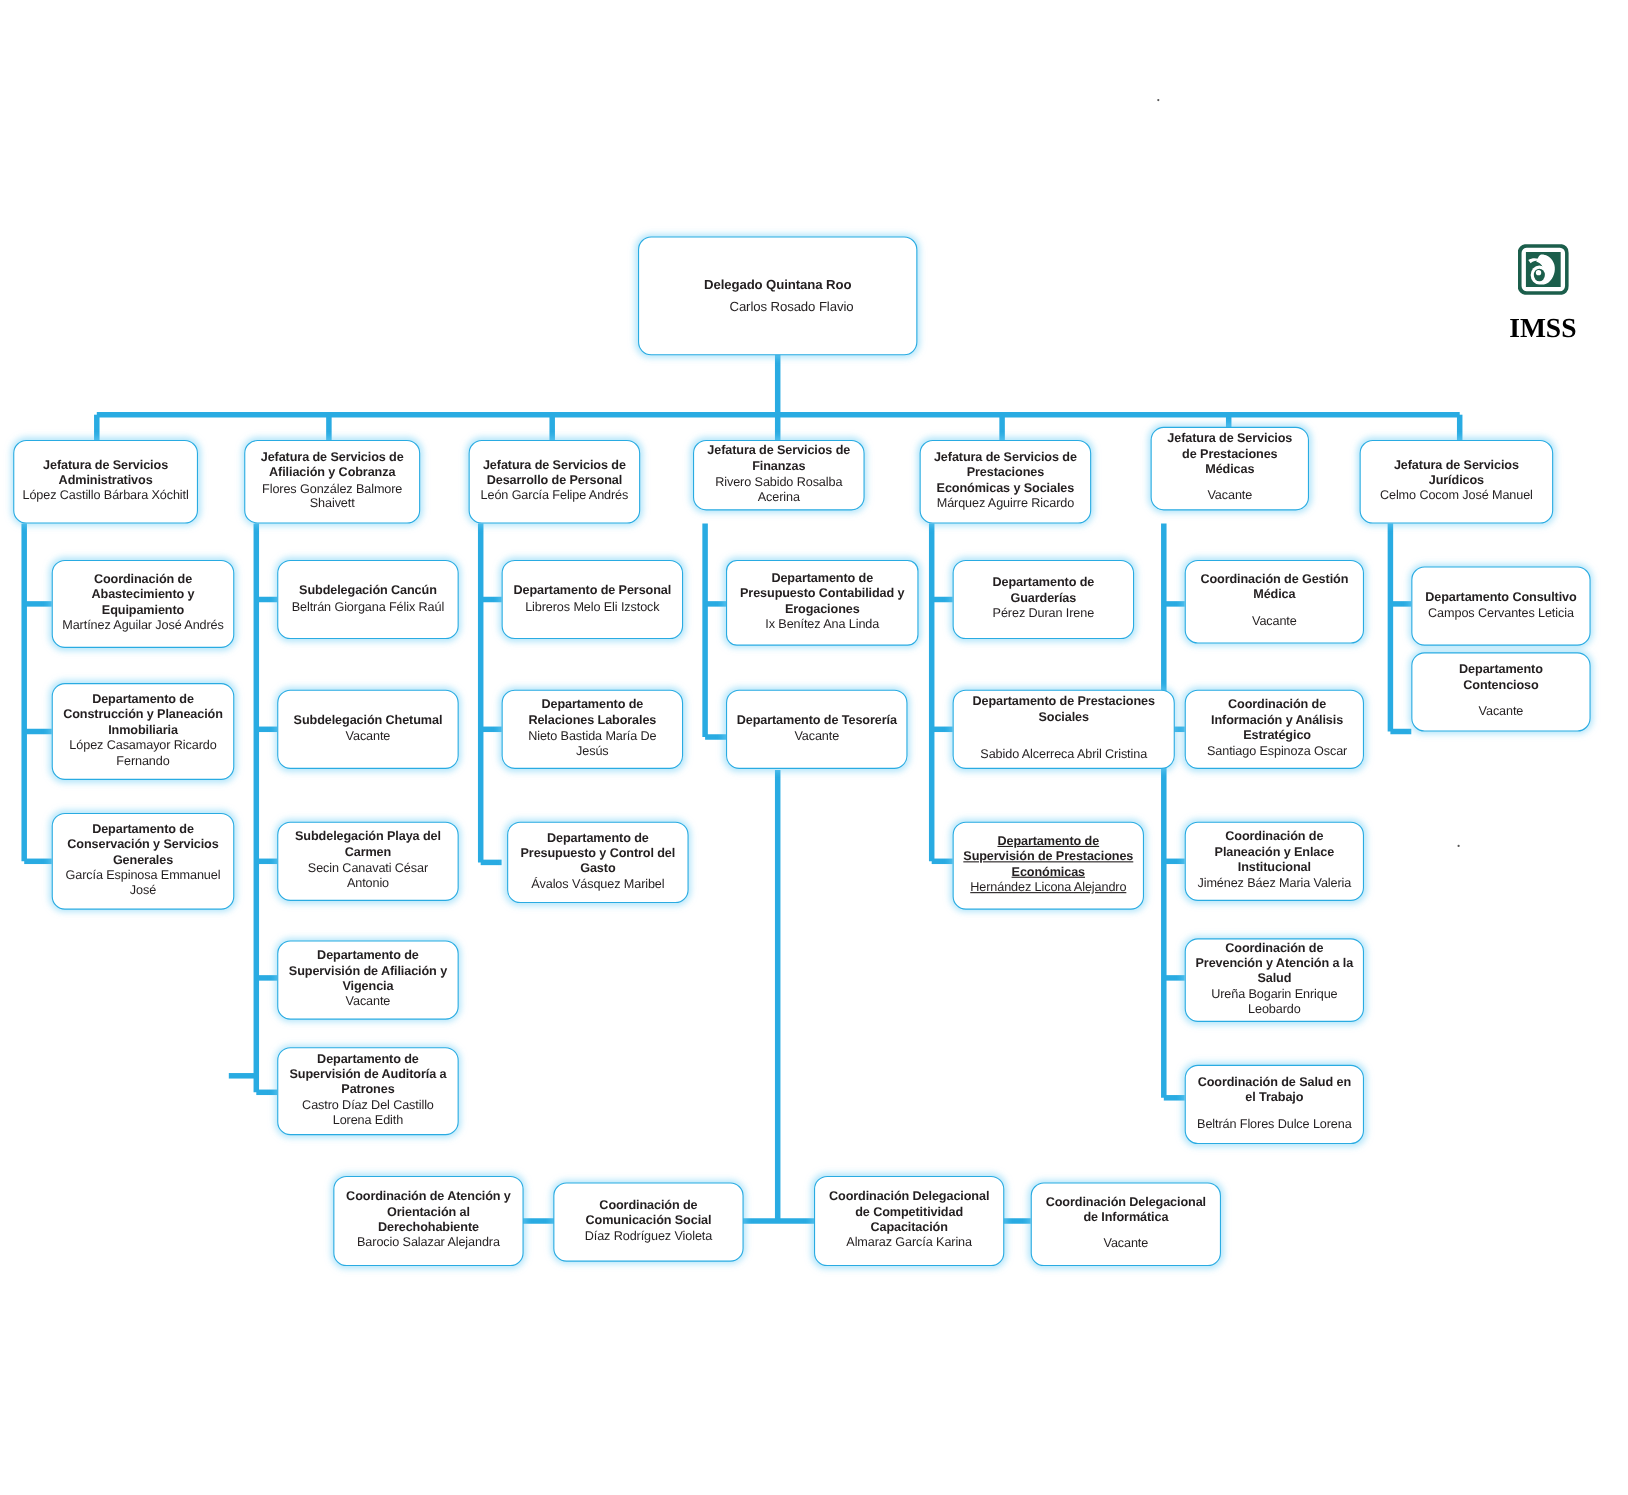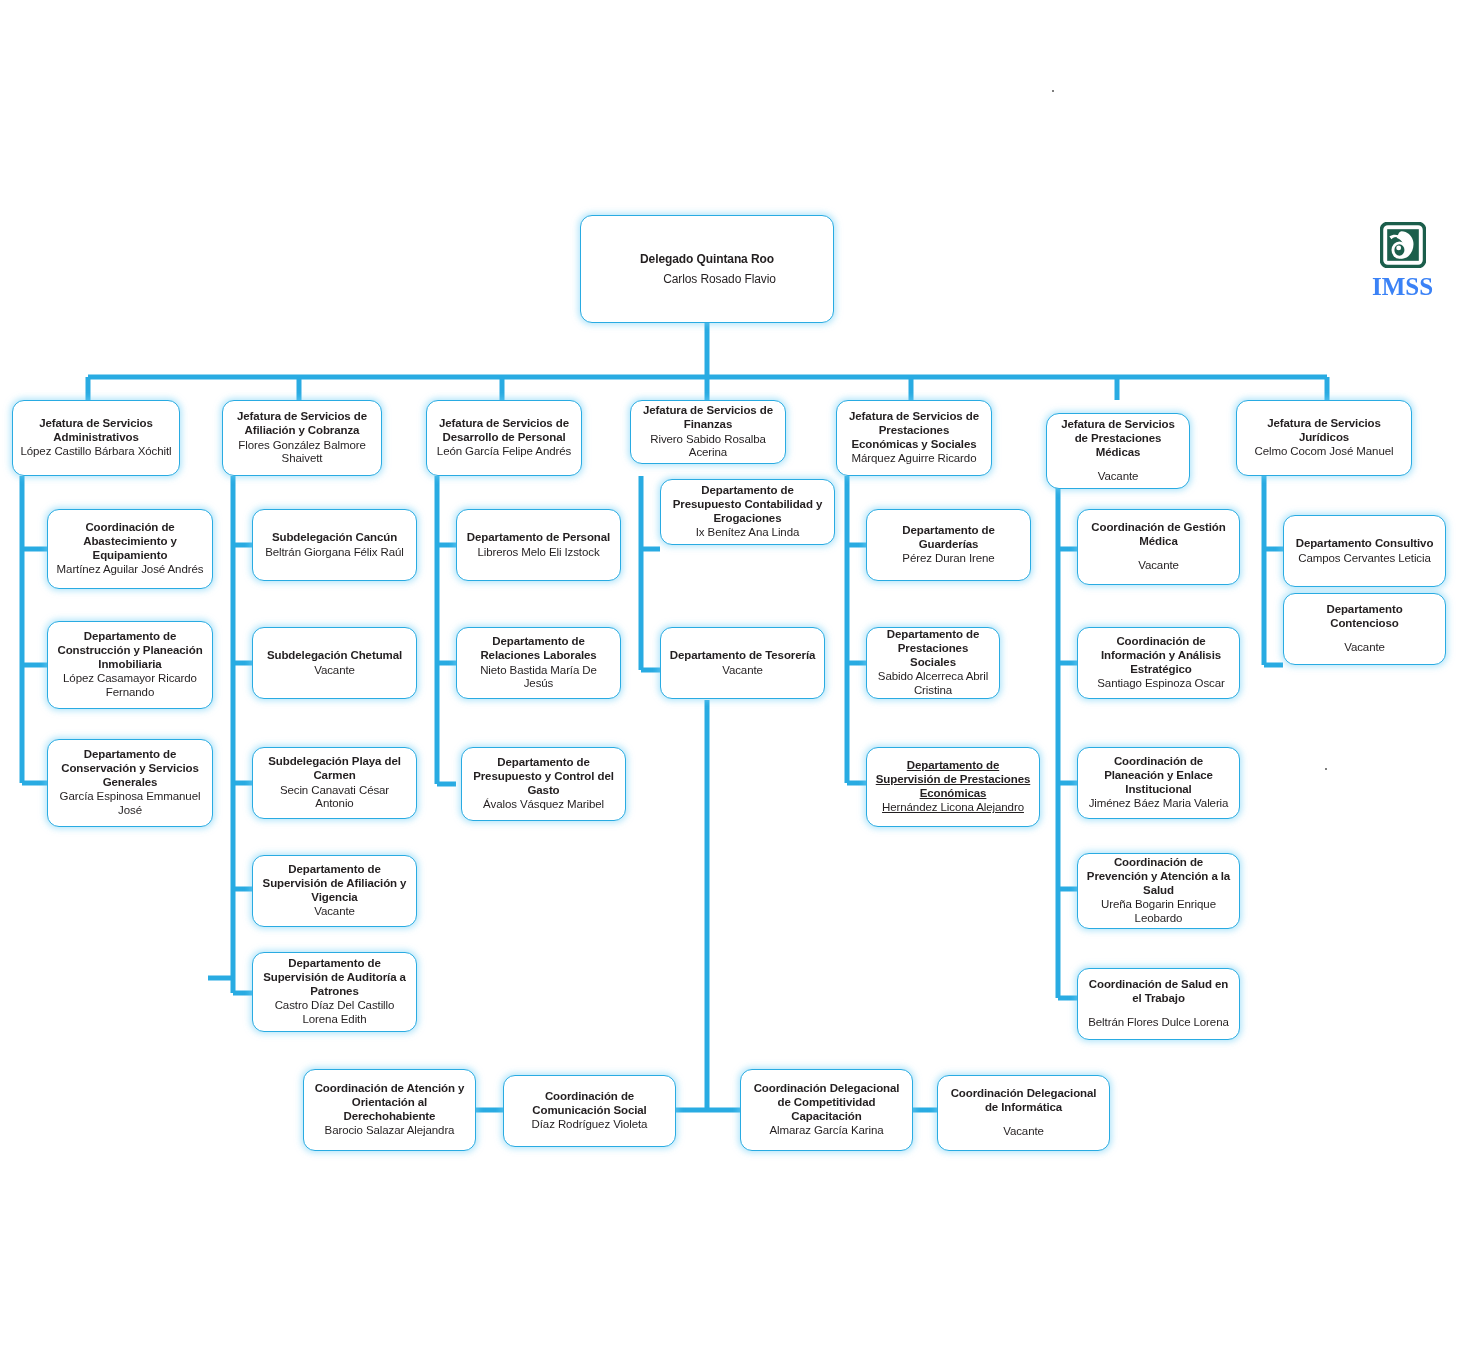--- a/index.html
+++ b/index.html
@@ -33,22 +33,22 @@
   .node.root .n{font-size:12px;margin-top:6px;margin-left:25px;}
   .gap .n{margin-top:10px;}
 
   .logo{
     position:absolute;z-index:3;
     display:flex;flex-direction:column;align-items:center;
   }
   .logo .mark{width:46px;height:46px;}
   .logo .word{
     font-family:"Liberation Serif","DejaVu Serif",serif;
-    font-weight:bold;font-size:25px;color:#3b82f6;letter-spacing:0px;
-    line-height:1;margin-top:6px;
+    font-weight:bold;font-size:25px;color:#000000;letter-spacing:0px;
+    line-height:1;margin-top:18px;
   }
   .dot{position:absolute;width:2px;height:2px;background:#555;border-radius:50%;z-index:3;}
 </style>
 </head>
 <body>
 
 <div id="canvas">
 
   <svg id="lines" viewBox="0 0 1480 1359">
     <g stroke="#29abe2" stroke-width="5" fill="none" stroke-linecap="butt">
@@ -144,21 +144,21 @@
     <div class="n">León García Felipe Andrés</div>
   </div>
   <div class="node" style="left:630px;top:400px;width:156px;height:64px;">
     <div class="t">Jefatura de Servicios de Finanzas</div>
     <div class="n">Rivero Sabido Rosalba Acerina</div>
   </div>
   <div class="node" style="left:836px;top:400px;width:156px;height:76px;">
     <div class="t">Jefatura de Servicios de Prestaciones Económicas y Sociales</div>
     <div class="n">Márquez Aguirre Ricardo</div>
   </div>
-  <div class="node gap" style="left:1046px;top:413px;width:144px;height:76px;border-radius:13px;">
+  <div class="node gap" style="left:1046px;top:388px;width:144px;height:76px;">
     <div class="t">Jefatura de Servicios de Prestaciones Médicas</div>
     <div class="n">Vacante</div>
   </div>
   <div class="node" style="left:1236px;top:400px;width:176px;height:76px;">
     <div class="t">Jefatura de Servicios Jurídicos</div>
     <div class="n">Celmo Cocom José Manuel</div>
   </div>
 
   <div class="node" style="left:47px;top:509px;width:166px;height:80px;">
     <div class="t">Coordinación de Abastecimiento y Equipamiento</div>
@@ -201,34 +201,34 @@
   </div>
   <div class="node" style="left:456px;top:627px;width:165px;height:72px;">
     <div class="t">Departamento de Relaciones Laborales</div>
     <div class="n">Nieto Bastida María De Jesús</div>
   </div>
   <div class="node" style="left:461px;top:747px;width:165px;height:74px;">
     <div class="t">Departamento de Presupuesto y Control del Gasto</div>
     <div class="n">Ávalos Vásquez Maribel</div>
   </div>
 
-  <div class="node" style="left:660px;top:479px;width:175px;height:66px;">
+  <div class="node" style="left:660px;top:509px;width:175px;height:78px;border-radius:10px;">
     <div class="t">Departamento de Presupuesto Contabilidad y Erogaciones</div>
     <div class="n">Ix Benítez Ana Linda</div>
   </div>
   <div class="node" style="left:660px;top:627px;width:165px;height:72px;">
     <div class="t">Departamento de Tesorería</div>
     <div class="n">Vacante</div>
   </div>
 
   <div class="node" style="left:866px;top:509px;width:165px;height:72px;">
     <div class="t">Departamento de Guarderías</div>
     <div class="n">Pérez Duran Irene</div>
   </div>
-  <div class="node" style="left:866px;top:627px;width:134px;height:72px;">
+  <div class="node" style="left:866px;top:627px;width:202px;height:72px;justify-content:space-between;">
     <div class="t">Departamento de Prestaciones Sociales</div>
     <div class="n">Sabido Alcerreca Abril Cristina</div>
   </div>
   <div class="node" style="left:866px;top:747px;width:174px;height:80px;text-decoration:underline;">
     <div class="t">Departamento de Supervisión de Prestaciones Económicas</div>
     <div class="n">Hernández Licona Alejandro</div>
   </div>
 
   <div class="node gap" style="left:1077px;top:509px;width:163px;height:76px;">
     <div class="t">Coordinación de Gestión Médica</div>

